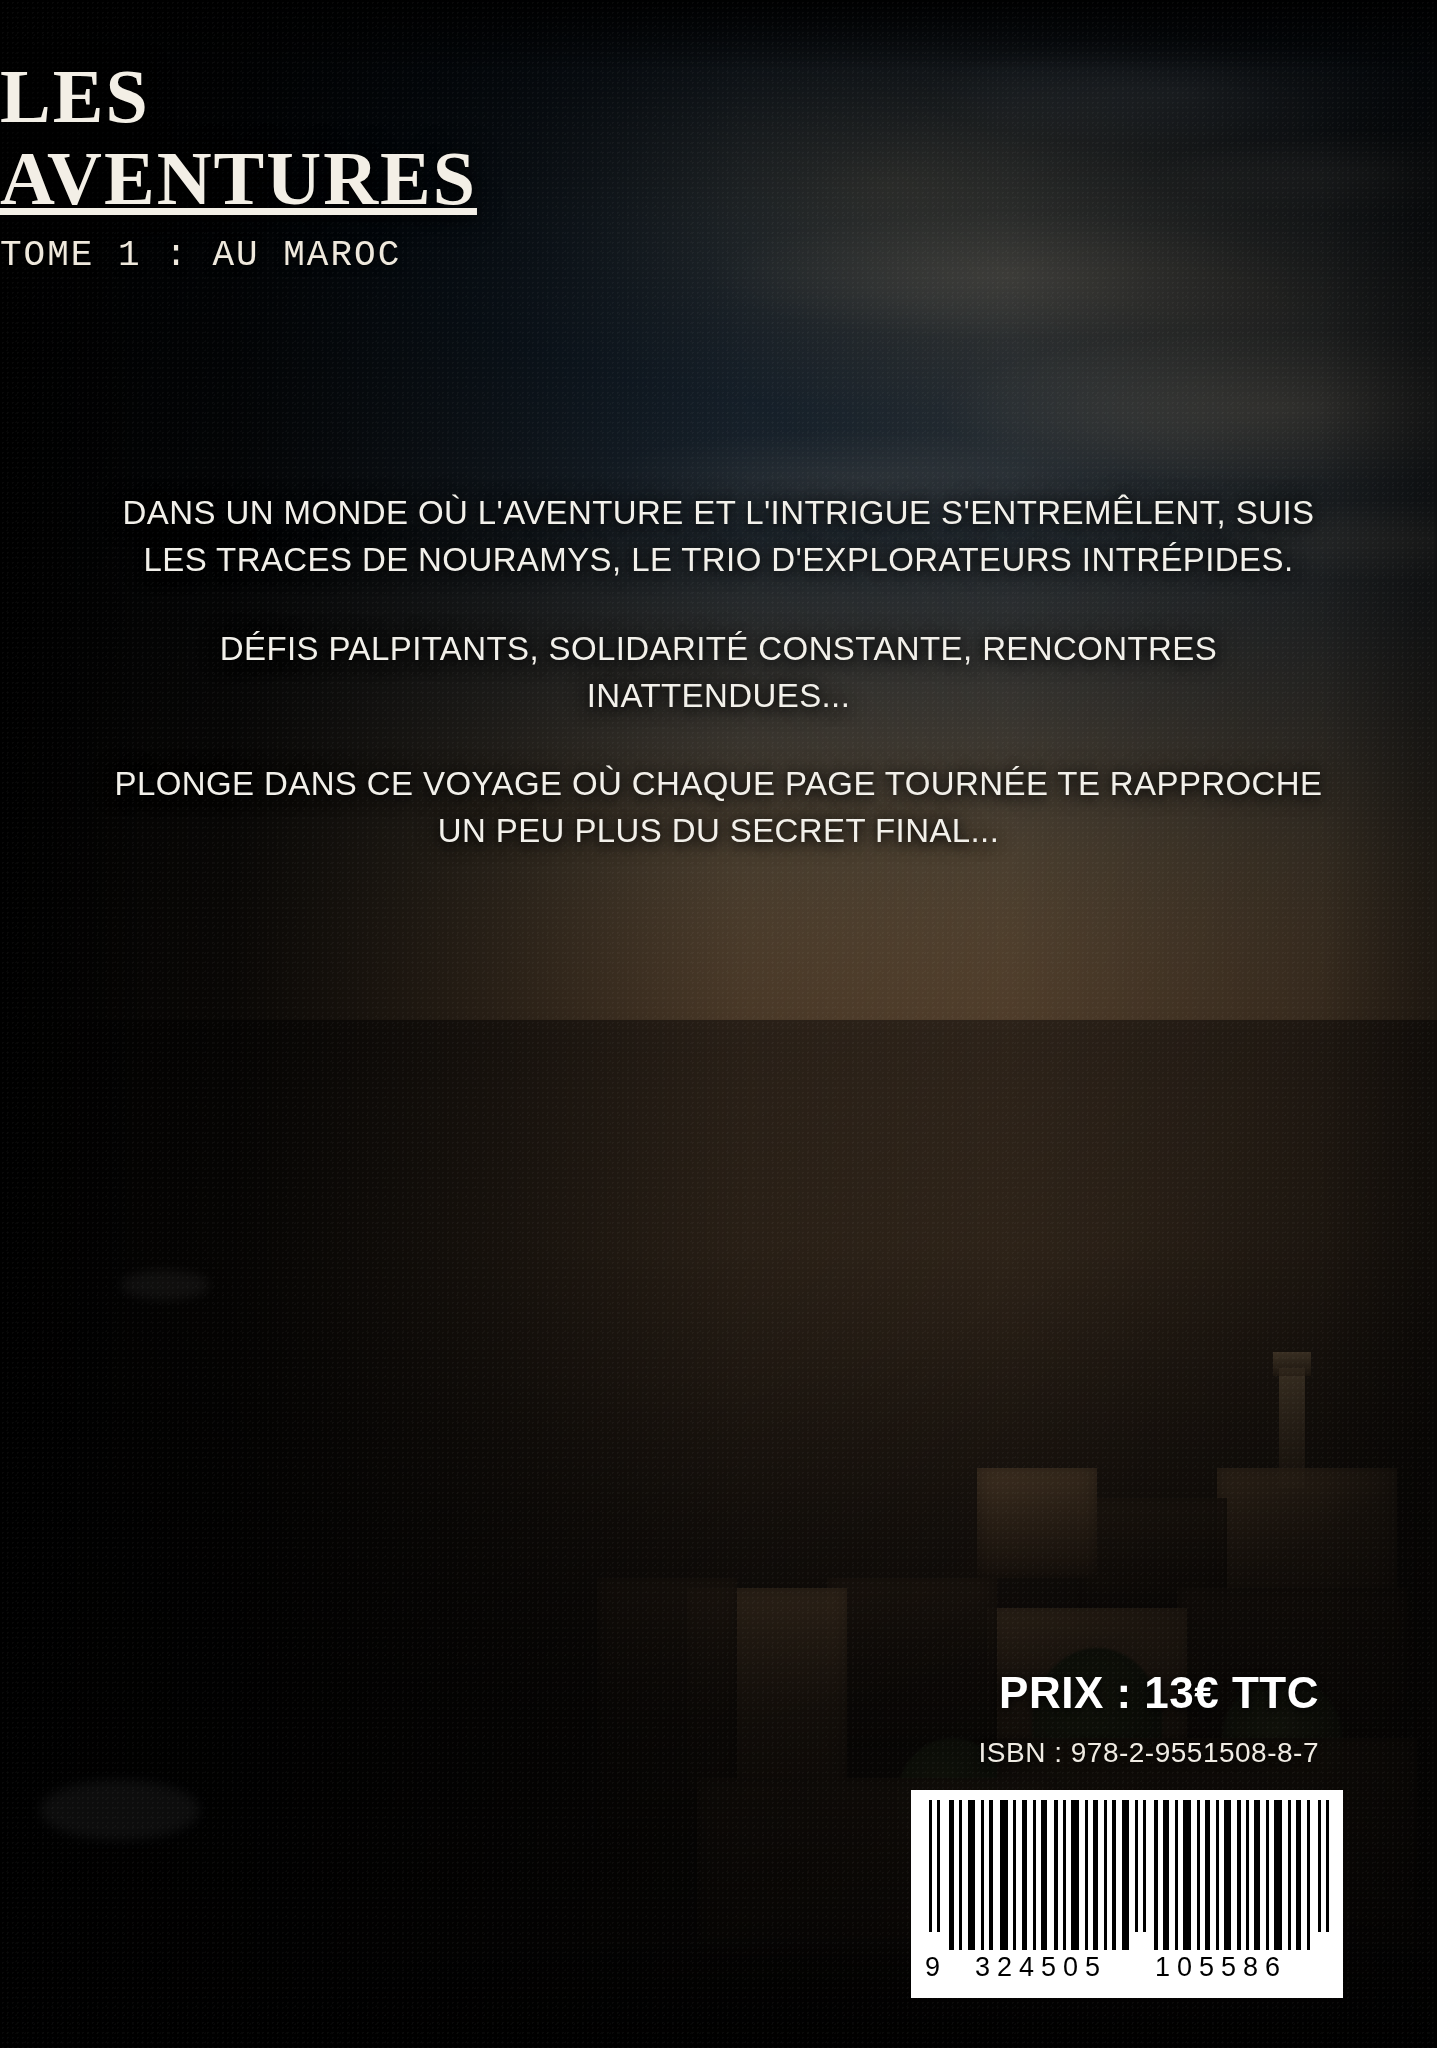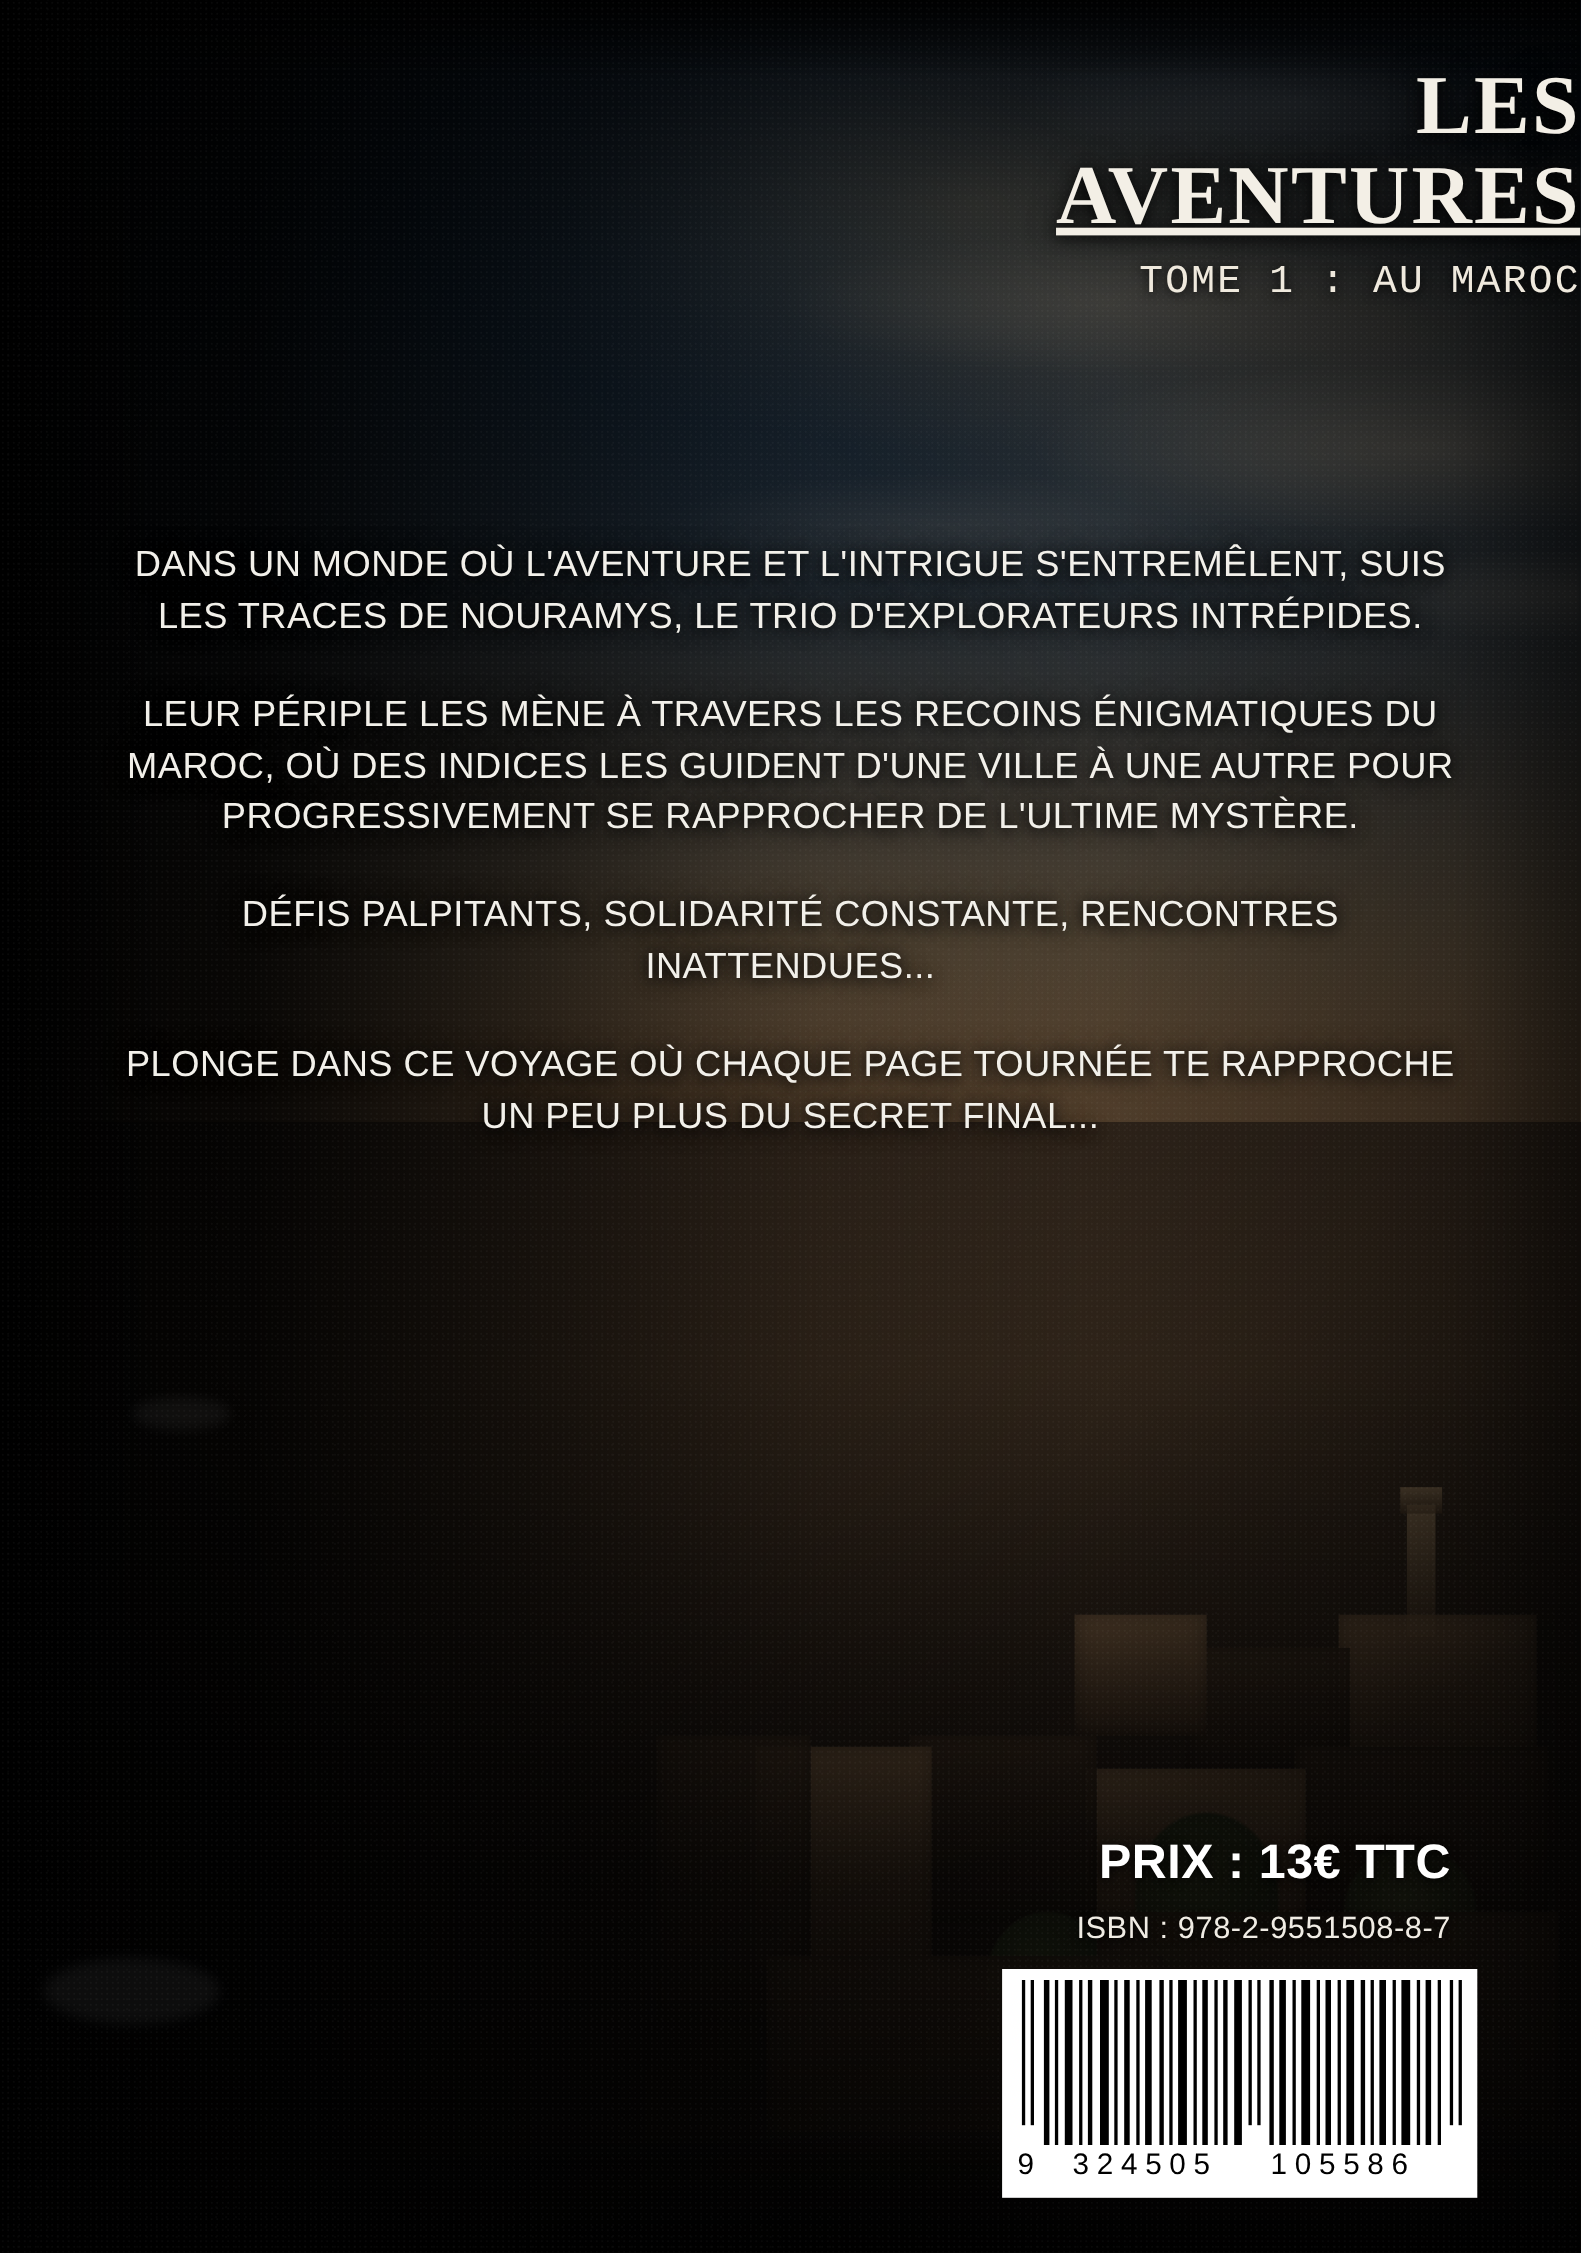--- a/index.html
+++ b/index.html
@@ -107,21 +107,21 @@
   .content {
     position: absolute;
     inset: 0;
     z-index: 5;
   }
 
   .title-block {
     position: absolute;
     left: 0; right: 0;
     top: 58px;
-    text-align: right;
+    text-align: left;
     color: #f3efe6;
   }
   .title-line {
     font-family: "Liberation Serif", serif;
     font-weight: bold;
     letter-spacing: 2px;
     line-height: 1.02;
     text-shadow: 0 2px 14px rgba(0,0,0,0.85), 0 0 28px rgba(0,0,0,0.6);
   }
   .title-1 { font-size: 76px; }
@@ -268,21 +268,20 @@
   <div class="content">
 
     <div class="title-block">
       <div class="title-line title-1">LES</div>
       <div class="title-line title-2">AVENTURES</div>
       <div class="subtitle">TOME 1 : AU MAROC</div>
     </div>
 
     <div class="blurb">
       <p>DANS UN MONDE OÙ L'AVENTURE ET L'INTRIGUE S'ENTREMÊLENT, SUIS LES TRACES DE NOURAMYS, LE TRIO D'EXPLORATEURS INTRÉPIDES.</p>
-      <p>LEUR PÉRIPLE LES MÈNE À TRAVERS LES RECOINS ÉNIGMATIQUES DU MAROC, OÙ DES INDICES LES GUIDENT D'UNE VILLE À UNE AUTRE POUR PROGRESSIVEMENT SE RAPPROCHER DE L'ULTIME MYSTÈRE.</p>
       <p>DÉFIS PALPITANTS, SOLIDARITÉ CONSTANTE, RENCONTRES INATTENDUES...</p>
       <p>PLONGE DANS CE VOYAGE OÙ CHAQUE PAGE TOURNÉE TE RAPPROCHE UN PEU PLUS DU SECRET FINAL...</p>
     </div>
 
     <div class="price">PRIX : 13€ TTC</div>
     <div class="isbn">ISBN : 978-2-9551508-8-7</div>
 
     <div class="barcode-box">
       <div class="bars">
         <i class="short" style="left:6px;  width:3px;"></i>

